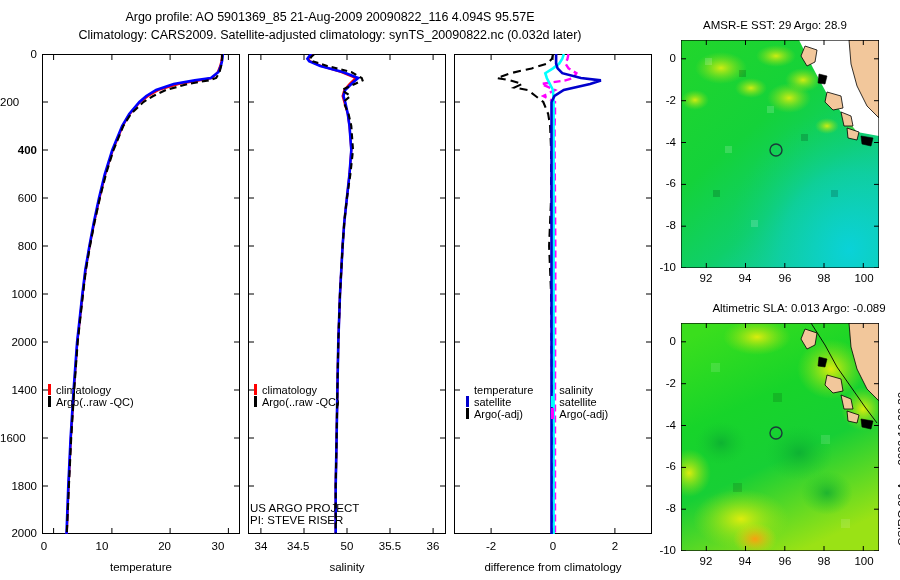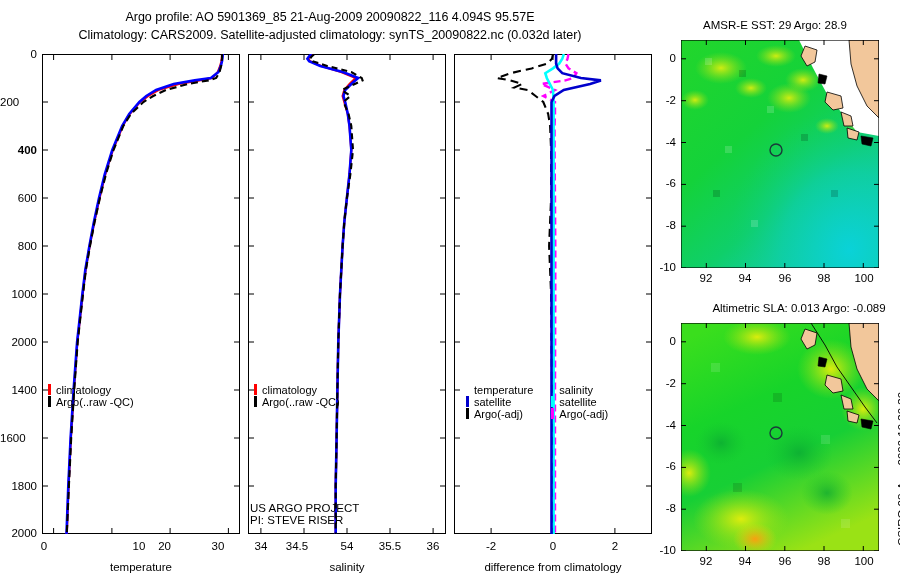--- a/index.html
+++ b/index.html
@@ -78,21 +78,21 @@
 <div class="abs tick" style="left:0;top:192px;width:37px;text-align:right;">600</div>
 <div class="abs tick" style="left:0;top:240px;width:37px;text-align:right;">800</div>
 <div class="abs tick" style="left:0;top:288px;width:37px;text-align:right;">1000</div>
 <div class="abs tick" style="left:0;top:336px;width:37px;text-align:right;">2000</div>
 <div class="abs tick" style="left:0;top:384px;width:37px;text-align:right;">1400</div>
 <div class="abs tick" style="left:0;top:432px;width:37px;text-align:left;">1600</div>
 <div class="abs tick" style="left:0;top:480px;width:37px;text-align:right;">1800</div>
 <div class="abs tick" style="left:0;top:527px;width:37px;text-align:right;">2000</div>
 
 <div class="abs tick" style="left:33px;top:540px;width:22px;text-align:center;">0</div>
-<div class="abs tick" style="left:91px;top:540px;width:22px;text-align:center;margin-left:37px;">10</div>
+<div class="abs tick" style="left:91px;top:540px;width:22px;text-align:center;">10</div>
 <div class="abs tick" style="left:149px;top:540px;width:22px;text-align:right;">20</div>
 <div class="abs tick" style="left:207px;top:540px;width:22px;text-align:center;">30</div>
 <div class="abs axlabel" style="left:42px;top:561px;width:198px;">temperature</div>
 
 <div class="abs" style="left:248px;top:54px;width:198px;height:480px;">
   <div class="frame" style="position:absolute;inset:0;"></div>
   <svg width="198" height="480" viewBox="0 0 198 480" style="position:absolute;left:0;top:0;">
     <g stroke="#000" stroke-width="1">
       <line x1="12.9" y1="0" x2="12.9" y2="6"></line>
         <line x1="12.9" y1="480" x2="12.9" y2="474"></line>
@@ -134,22 +134,22 @@
     <div class="legtxt"><span class="legswatch" style="background:#ff0000"></span><span>climatology</span></div>
     <div class="legtxt"><span class="legswatch" style="background:#000000"></span><span>Argo(..raw -QC)</span></div>
   </div>
   <div class="abs" style="left:2px;top:448px;">
     <div class="projtxt">US ARGO PROJECT</div>
     <div class="projtxt">PI: STEVE RISER</div>
   </div>
 </div>
 
 <div class="abs tick" style="left:248px;top:540px;width:26px;text-align:center;">34</div>
-<div class="abs tick" style="left:280px;top:540px;width:34px;text-align:center;">34.5</div>
-<div class="abs tick" style="left:334px;top:540px;width:26px;text-align:center;">54</div>
+<div class="abs tick" style="left:287px;top:540px;width:34px;">34.5</div>
+<div class="abs tick" style="left:334px;top:540px;width:26px;text-align:center;">50</div>
 <div class="abs tick" style="left:373px;top:540px;width:34px;text-align:center;">35.5</div>
 <div class="abs tick" style="left:420px;top:540px;width:26px;text-align:center;">36</div>
 <div class="abs axlabel" style="left:248px;top:561px;width:198px;">salinity</div>
 
 <div class="abs" style="left:454px;top:54px;width:198px;height:480px;">
   <div class="frame" style="position:absolute;inset:0;"></div>
   <svg width="198" height="480" viewBox="0 0 198 480" style="position:absolute;left:0;top:0;">
     <g stroke="#000" stroke-width="1">
       <line x1="37.1" y1="0" x2="37.1" y2="6"></line>
         <line x1="37.1" y1="480" x2="37.1" y2="474"></line>

